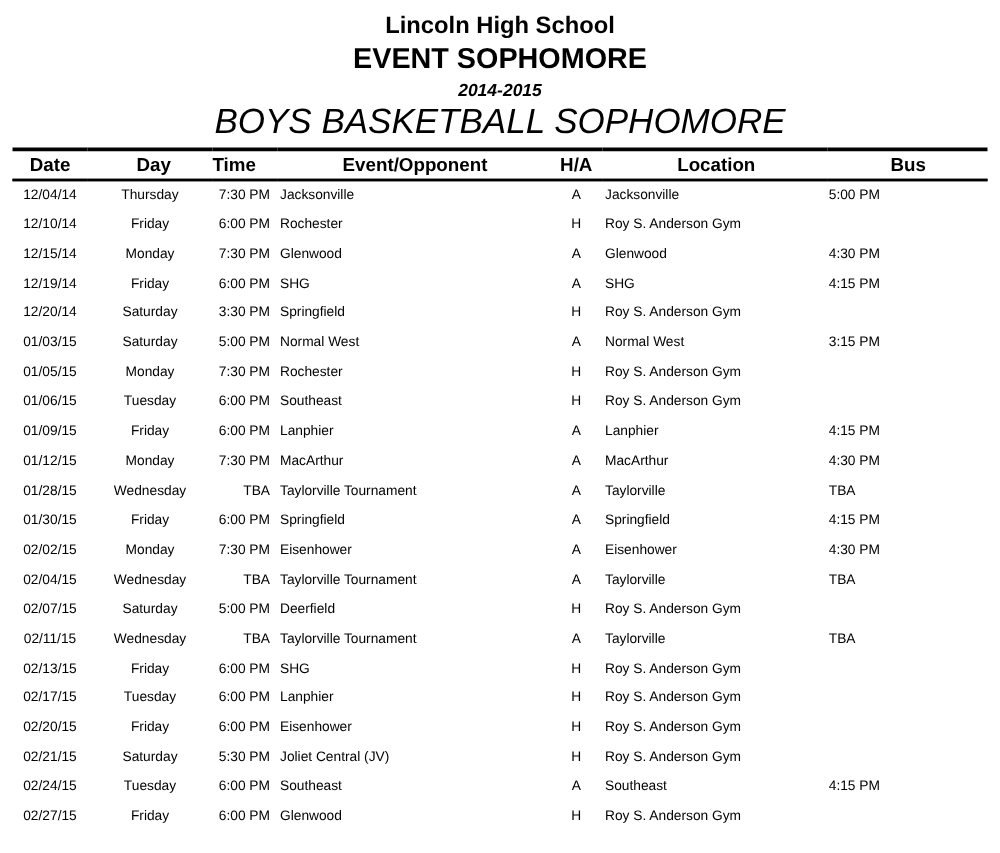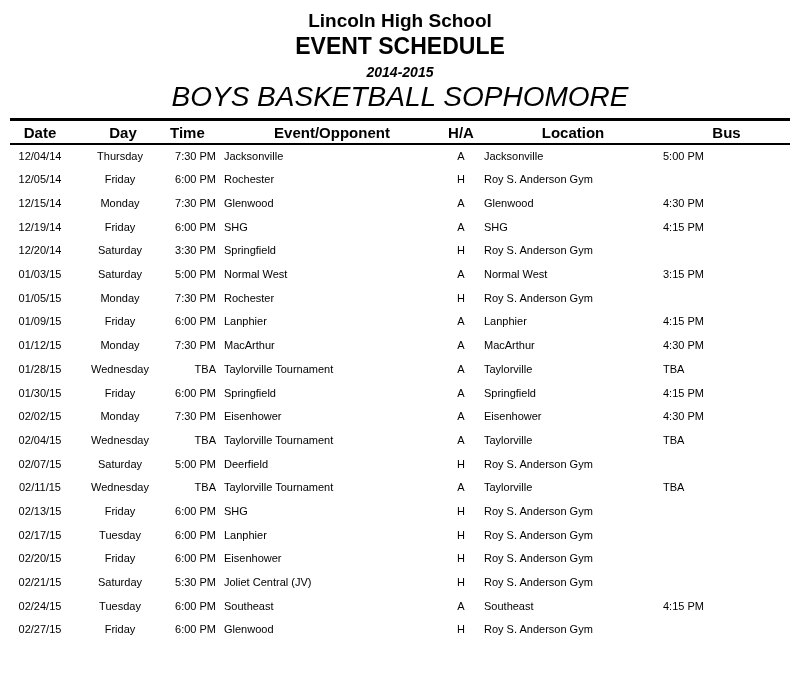--- a/index.html
+++ b/index.html
@@ -56,21 +56,21 @@
   .c-location { text-align:left; padding-left:2px; }
   .c-bus      { text-align:left; padding-left:1px; }
 </style>
 </head>
 <body>
 
 <div class="page">
 
   <div class="titles">
     <div class="school-name">Lincoln High School</div>
-    <div class="doc-title">EVENT SCHEDULE</div>
+    <div class="doc-title">EVENT SOPHOMORE</div>
     <div class="season">2014-2015</div>
     <div class="team">BOYS BASKETBALL SOPHOMORE</div>
   </div>
 
   <table class="schedule">
     <colgroup>
       <col style="width:60px">
       <col style="width:100px">
       <col style="width:52px">
       <col style="width:218px">
@@ -93,21 +93,21 @@
         <tr>
           <td class="c-date">12/04/14</td>
           <td class="c-day">Thursday</td>
           <td class="c-time">7:30 PM</td>
           <td class="c-event">Jacksonville</td>
           <td class="c-ha">A</td>
           <td class="c-location">Jacksonville</td>
           <td class="c-bus">5:00 PM</td>
         </tr>
         <tr>
-          <td class="c-date">12/05/14</td>
+          <td class="c-date">12/10/14</td>
           <td class="c-day">Friday</td>
           <td class="c-time">6:00 PM</td>
           <td class="c-event">Rochester</td>
           <td class="c-ha">H</td>
           <td class="c-location">Roy S. Anderson Gym</td>
           <td class="c-bus"></td>
         </tr>
         <tr>
           <td class="c-date">12/15/14</td>
           <td class="c-day">Monday</td>
@@ -142,20 +142,29 @@
           <td class="c-event">Normal West</td>
           <td class="c-ha">A</td>
           <td class="c-location">Normal West</td>
           <td class="c-bus">3:15 PM</td>
         </tr>
         <tr>
           <td class="c-date">01/05/15</td>
           <td class="c-day">Monday</td>
           <td class="c-time">7:30 PM</td>
           <td class="c-event">Rochester</td>
+          <td class="c-ha">H</td>
+          <td class="c-location">Roy S. Anderson Gym</td>
+          <td class="c-bus"></td>
+        </tr>
+        <tr>
+          <td class="c-date">01/06/15</td>
+          <td class="c-day">Tuesday</td>
+          <td class="c-time">6:00 PM</td>
+          <td class="c-event">Southeast</td>
           <td class="c-ha">H</td>
           <td class="c-location">Roy S. Anderson Gym</td>
           <td class="c-bus"></td>
         </tr>
         <tr>
           <td class="c-date">01/09/15</td>
           <td class="c-day">Friday</td>
           <td class="c-time">6:00 PM</td>
           <td class="c-event">Lanphier</td>
           <td class="c-ha">A</td>

